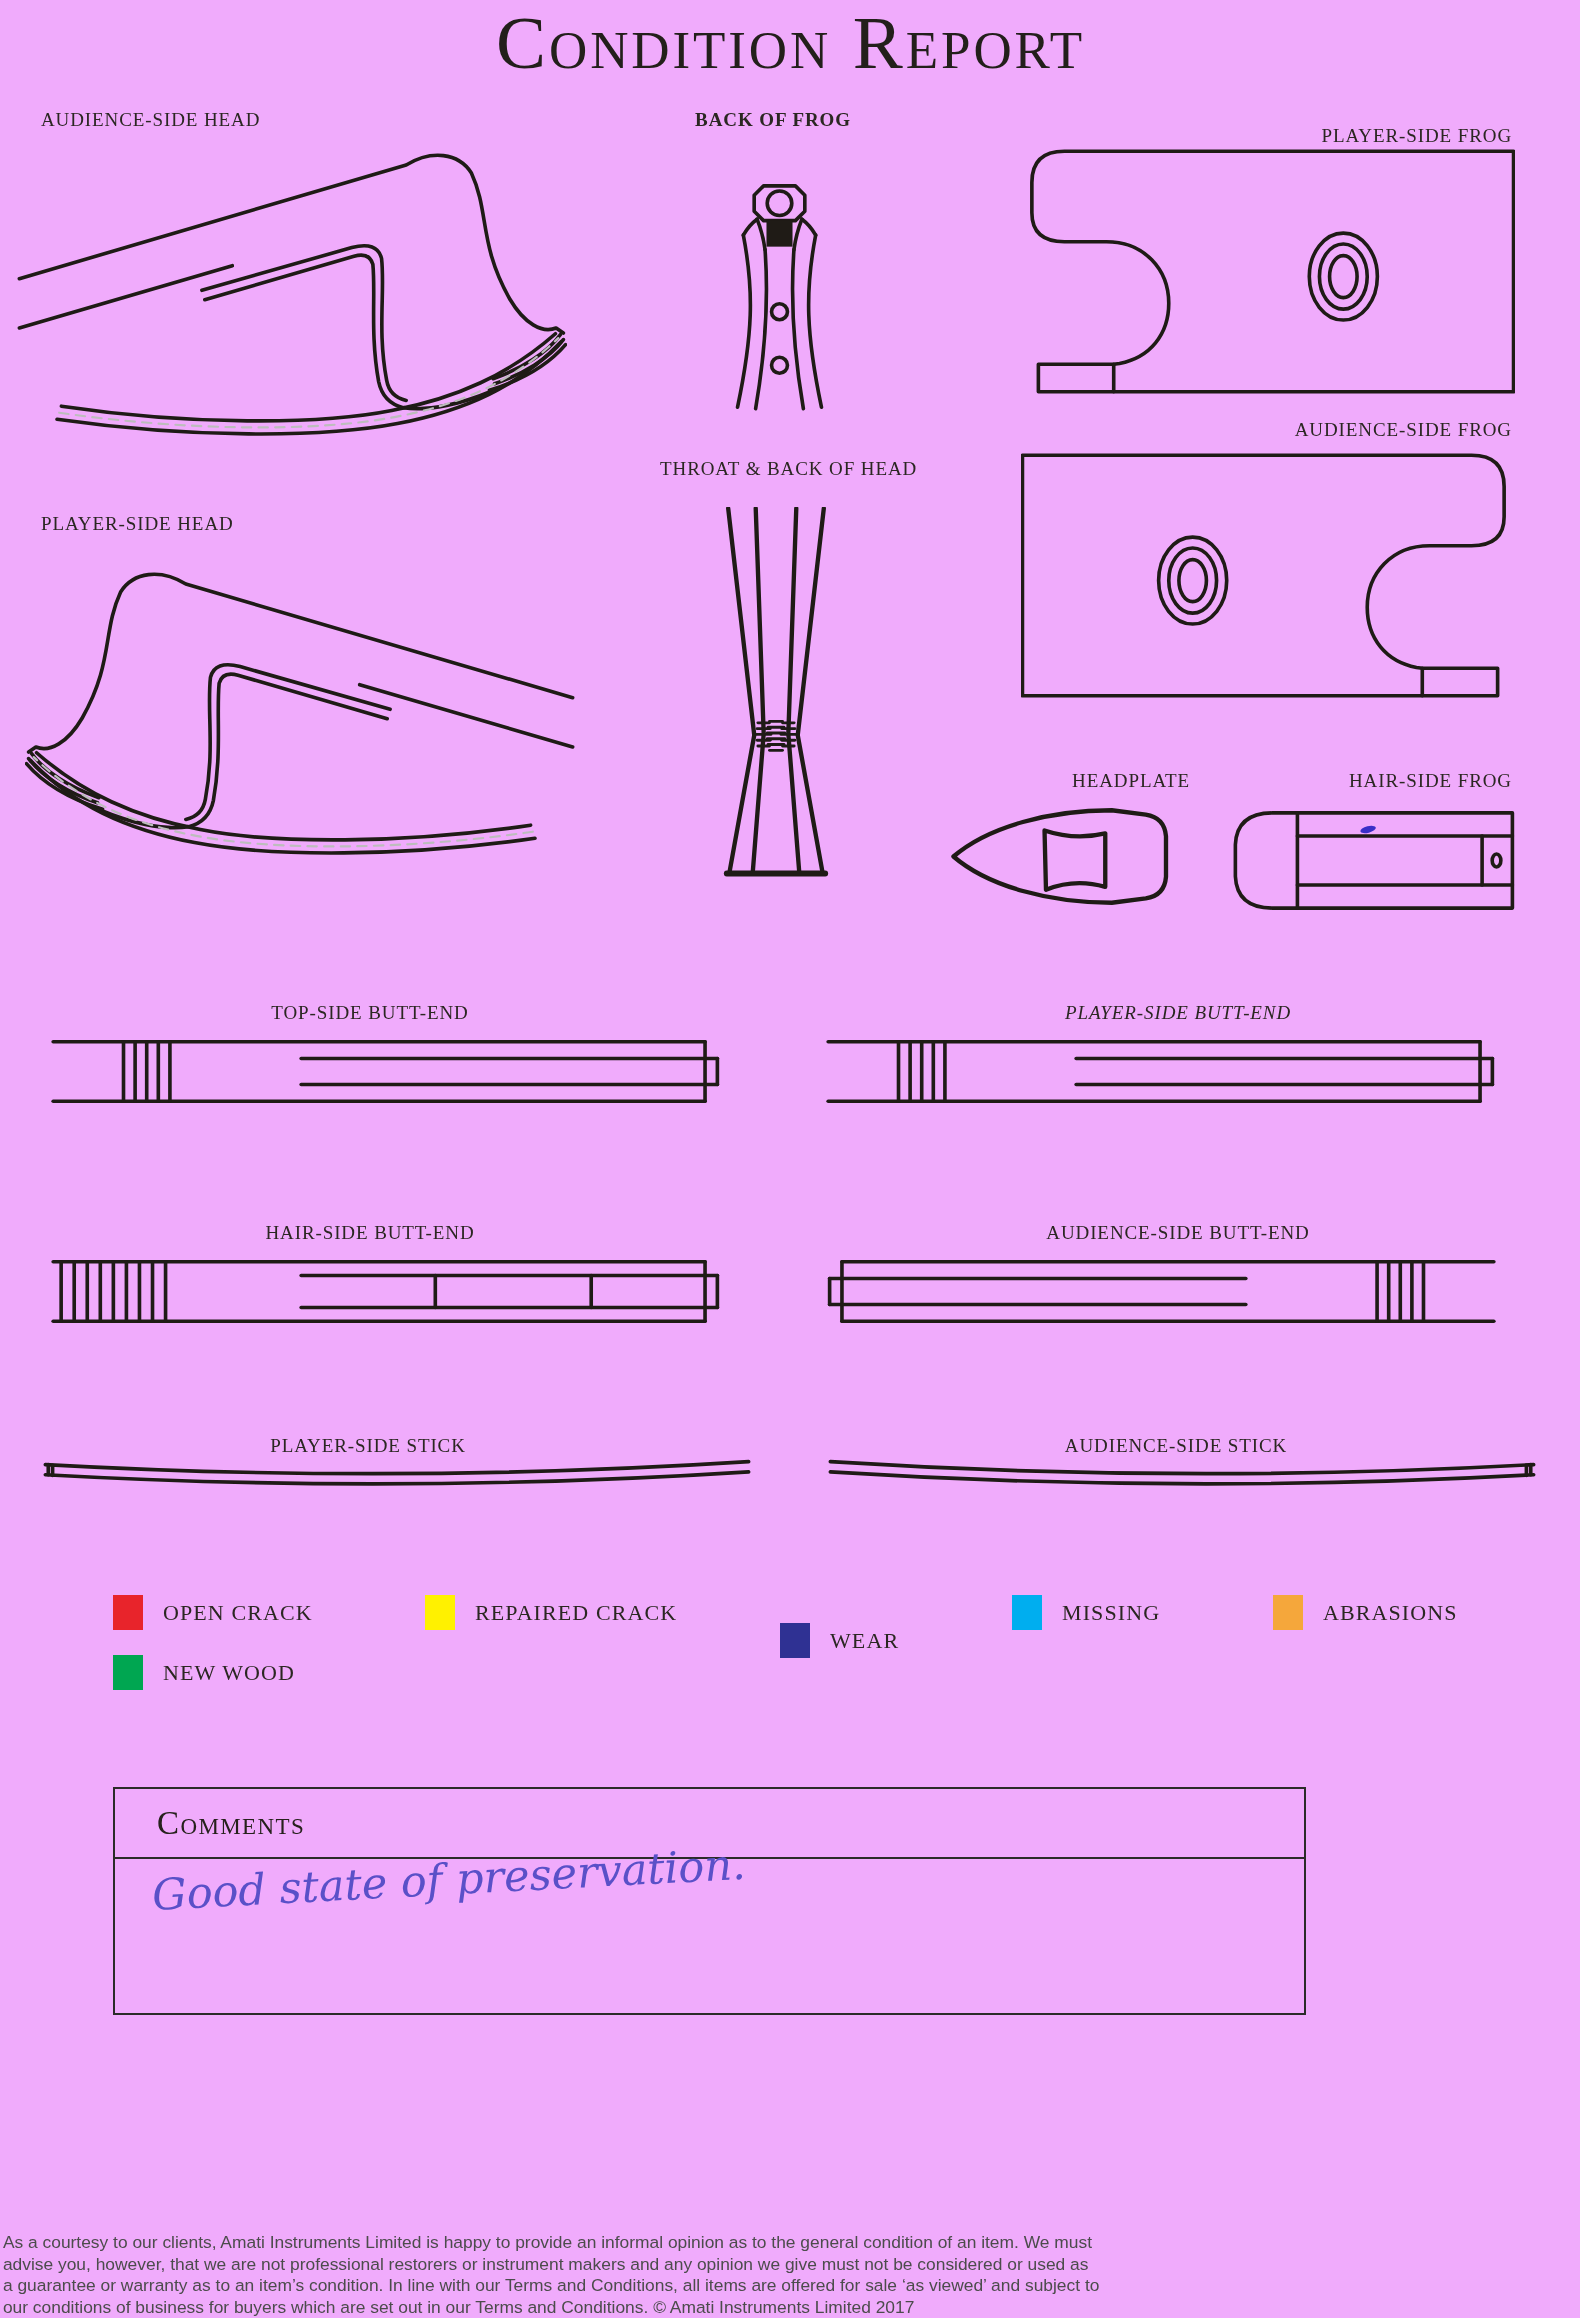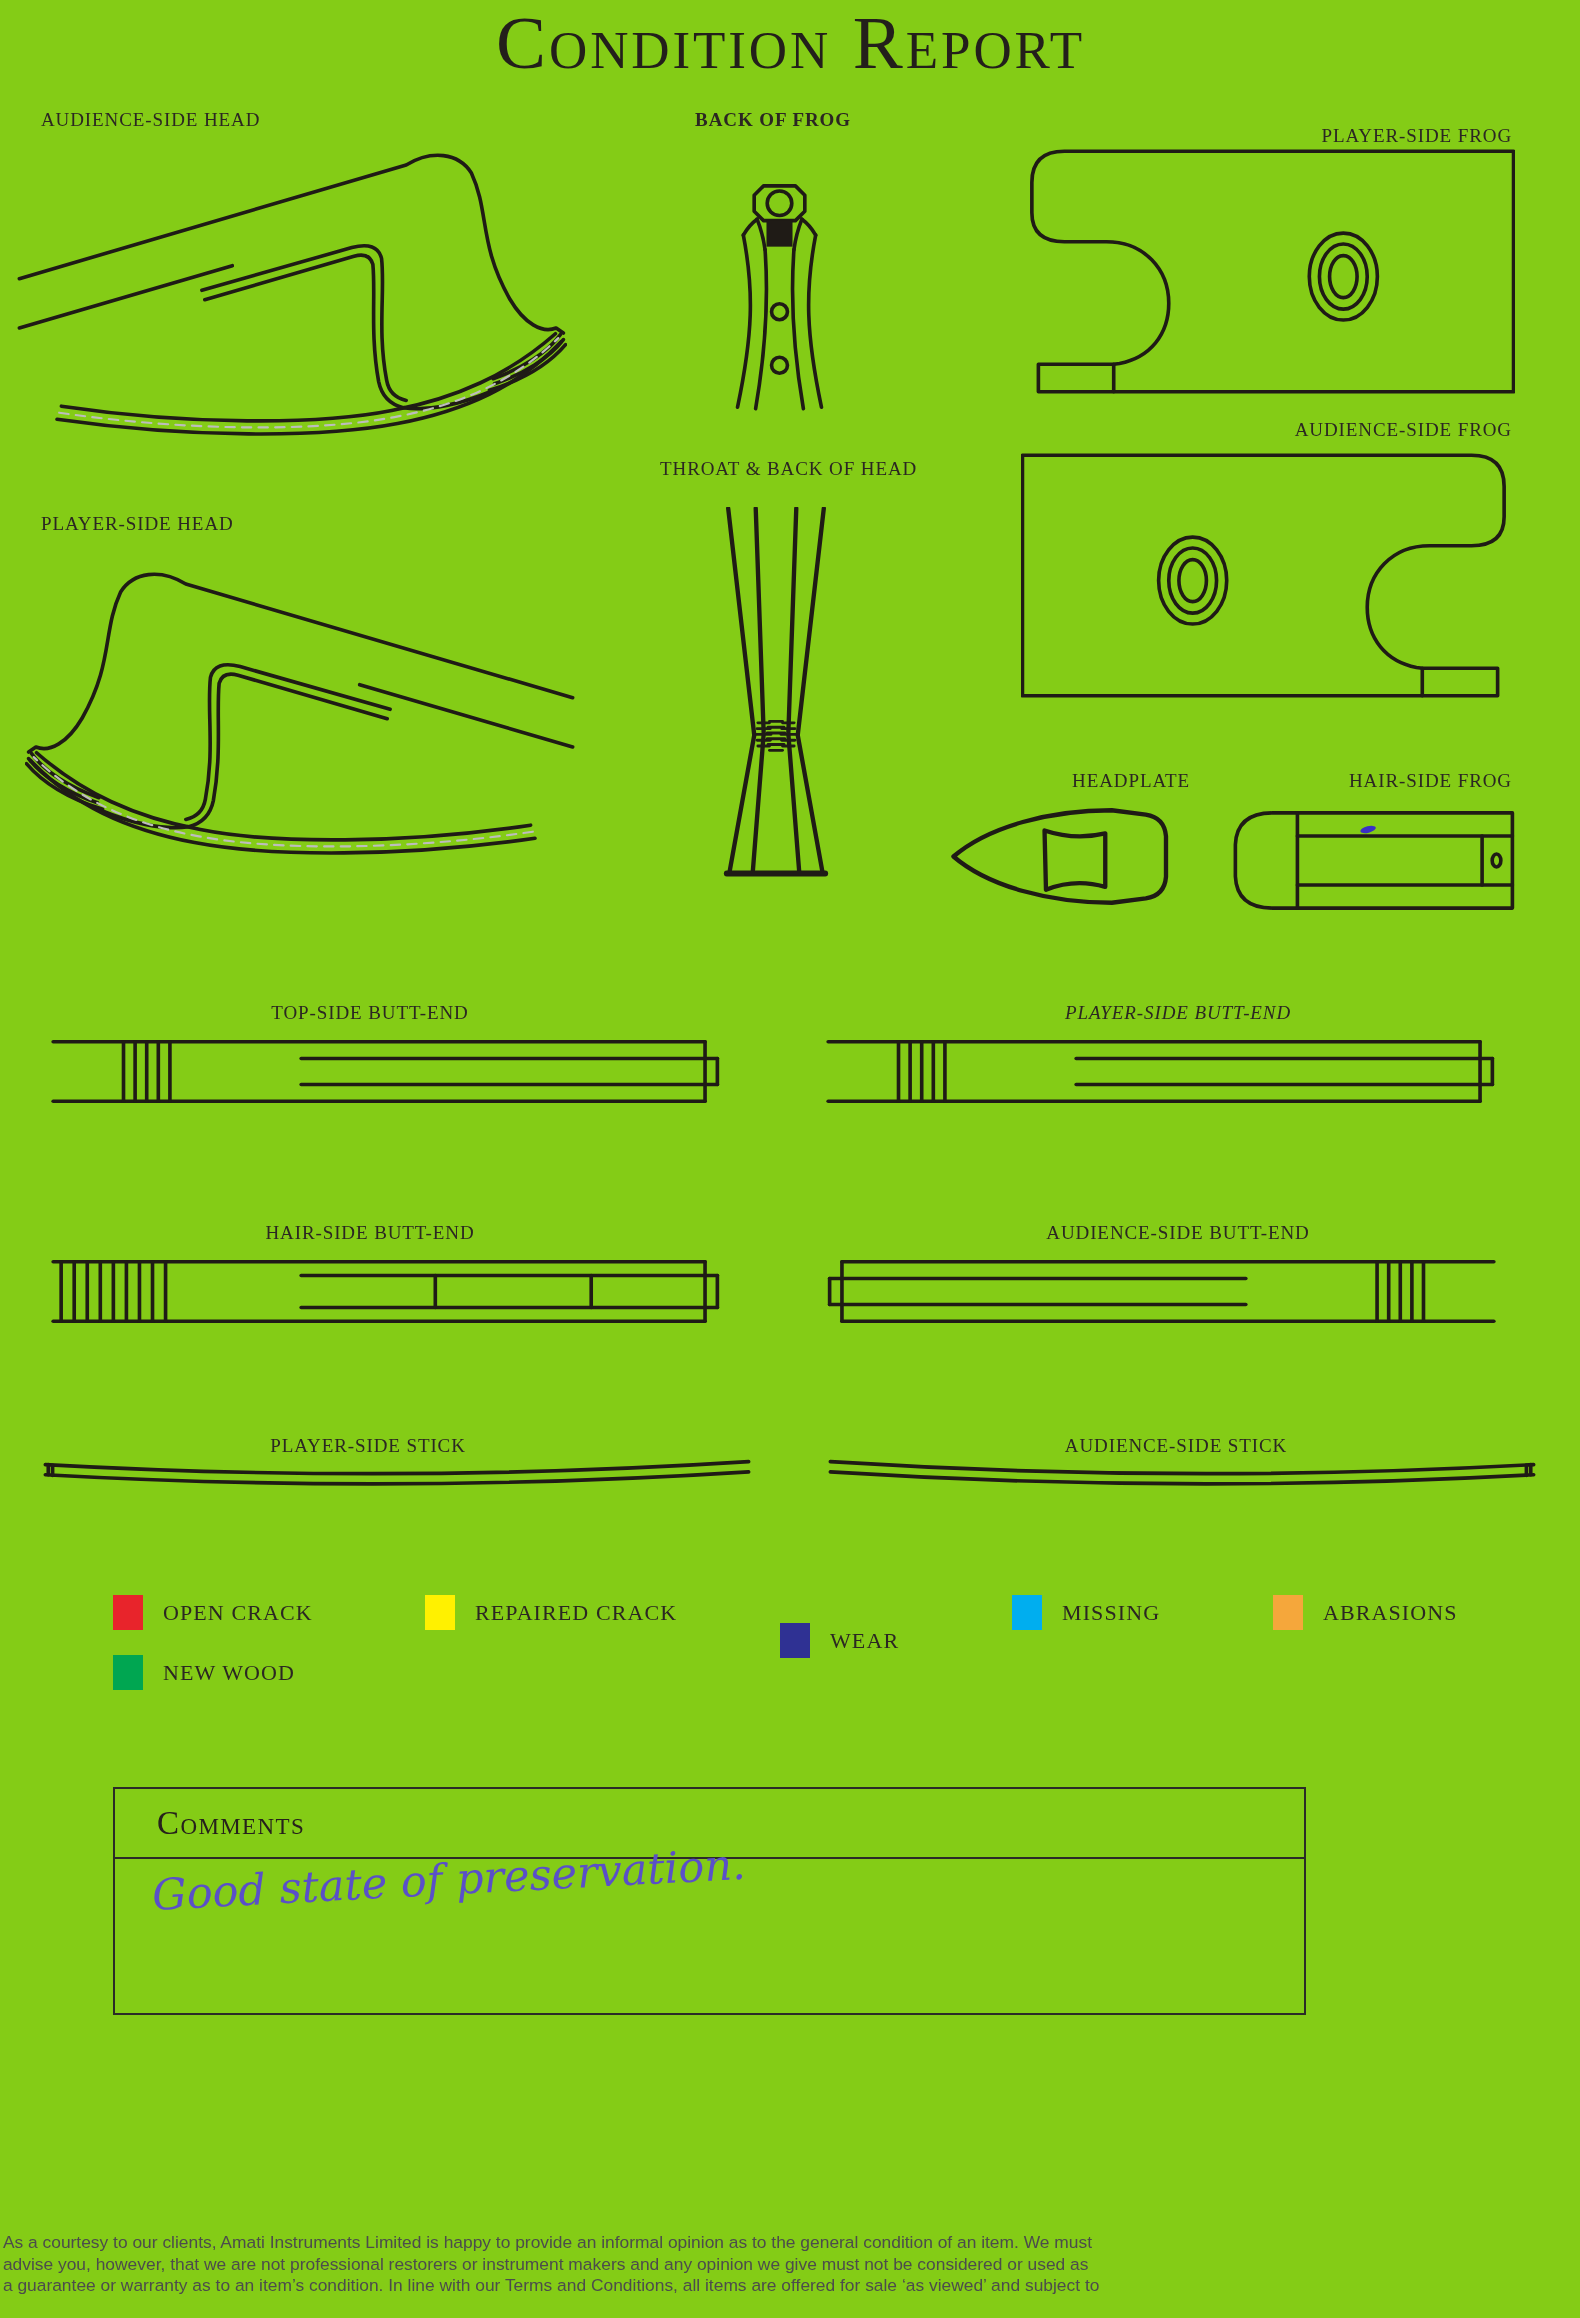--- a/index.html
+++ b/index.html
@@ -1,20 +1,20 @@
 <!DOCTYPE html>
 <html style="font-size:11.6px"><head>
 <meta charset="utf-8">
 <style>
   html,body{margin:0;padding:0;background:#ffffff;}
   #page{
     position:relative;
     width:1581px;
     height:2319px;
-    background:#84cc16;
+    background:#f0abfc;
     font-family:"Liberation Serif", serif;
     color:#26211c;
     overflow:hidden;
   }
   .title{
     position:absolute;
     top:0; left:0; width:100%;
     text-align:center;
     font-size:75px;
     font-variant:small-caps;
@@ -343,17 +343,18 @@
   <div class="comments-box">
     <div class="comments-header">Comments</div>
     <div class="comments-divider"></div>
     <div class="handwriting" style="color: rgb(90, 80, 200);">Good state of preservation.</div>
   </div>
 
   <div class="footer-text">
     <div>As a courtesy to our clients, Amati Instruments Limited is happy to provide an informal opinion as to the general condition of an item. We must</div>
     <div>advise you, however, that we are not professional restorers or instrument makers and any opinion we give must not be considered or used as</div>
     <div>a guarantee or warranty as to an item’s condition. In line with our Terms and Conditions, all items are offered for sale ‘as viewed’ and subject to</div>
+    <div>our conditions of business for buyers which are set out in our Terms and Conditions. © Amati Instruments Limited 2017</div>
   </div>
 
 
 </div>
 
 
 </body></html>

